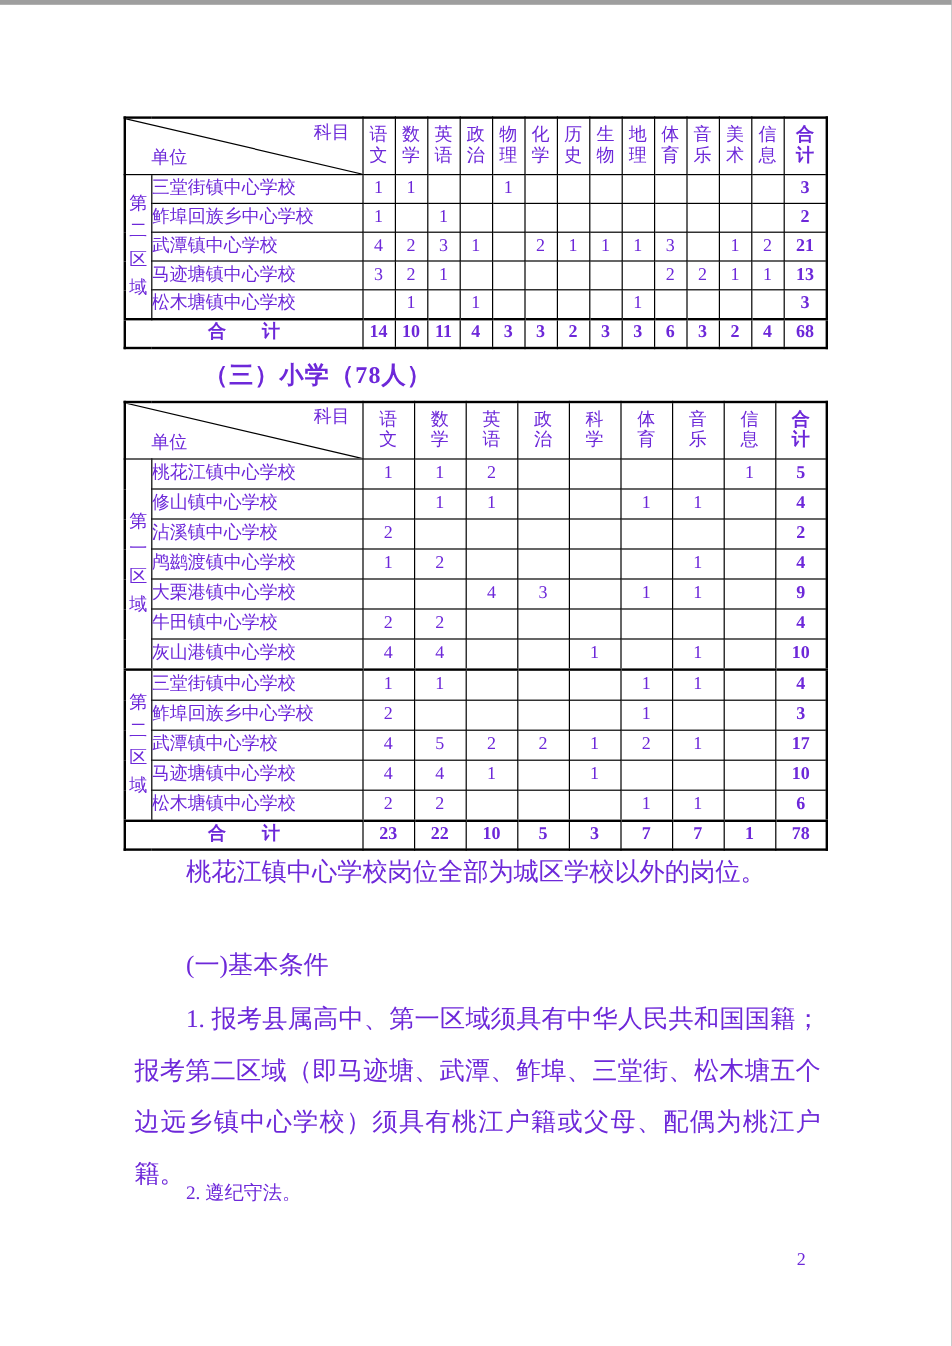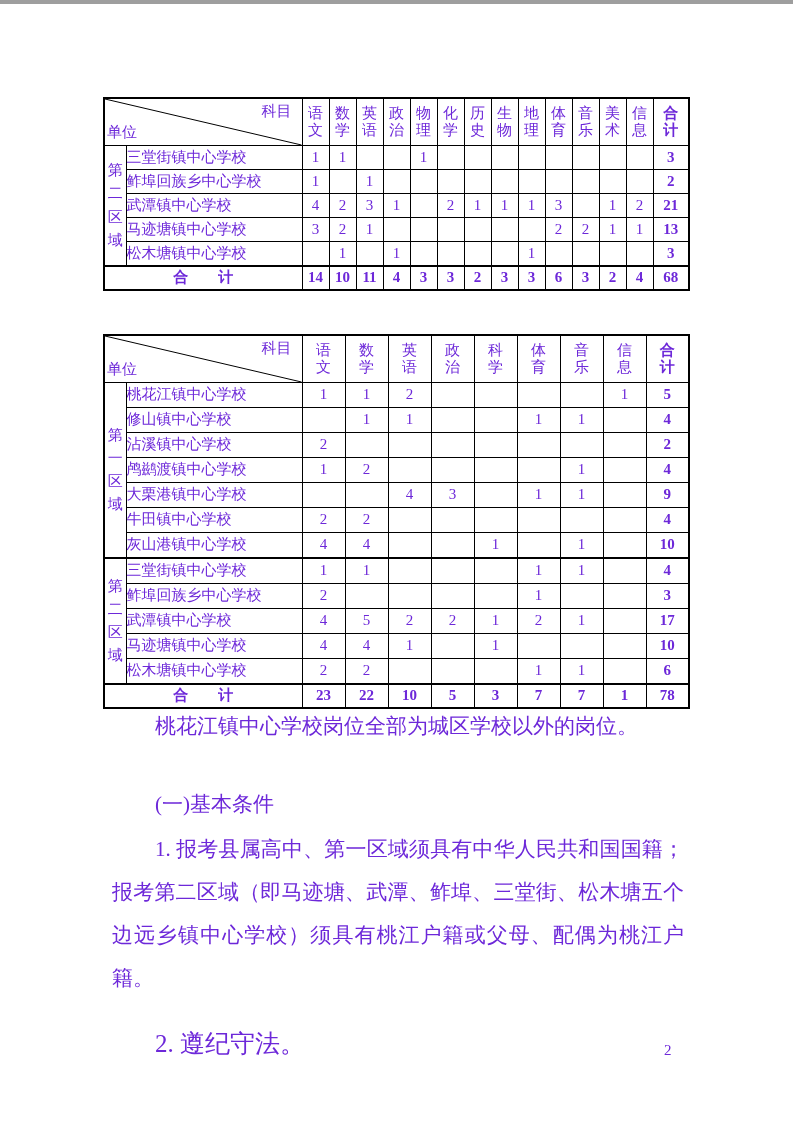--- a/index.html
+++ b/index.html
@@ -17,36 +17,36 @@
   .grid th,.grid td{
     border:1px solid #000;padding:0;margin:0;text-align:center;vertical-align:middle;
     font-size:15px;font-weight:normal;overflow:hidden;line-height:1.15;
   }
   .grid thead th{height:46px;}
   .t1 tbody td{height:23px;}
   .t2 tbody td{height:24px;}
   .corner{position:relative;}
   .corner svg{position:absolute;left:0;top:0;width:100%;height:100%;display:block;}
   .corner .tr{position:absolute;top:4px;right:10px;font-size:15px;}
-  .corner .bl{position:absolute;bottom:4px;left:2px;font-size:15px;}
+  .corner .bl{position:absolute;bottom:4px;left:21px;font-size:15px;}
   .subject{white-space:pre-line;line-height:1.45;}
   th.sum-col{font-weight:bold;}
   td.region{white-space:pre-line;line-height:1.55;}
   td.school{text-align:left;}
   td.rowtotal{font-weight:bold;}
   tr.group-start td{border-top:2px solid #000;}
   tr.total-row td{font-weight:bold;border-top:2px solid #000;height:22px;}
   
   .sec-heading{position:absolute;left:170px;top:295px;font-size:20px;font-weight:bold;letter-spacing:1px;}
   .note{position:absolute;left:155px;top:708px;font-size:21px;}
   .h2{position:absolute;left:155px;top:747px;font-size:21px;font-weight:bold;letter-spacing:1px;}
   .h3{position:absolute;left:155px;top:786px;font-size:21px;}
   .p1{position:absolute;left:112px;top:824px;width:572px;font-size:21px;line-height:43px;
       text-indent:43px;text-align:justify;}
-  .p2{position:absolute;left:112px;top:1023px;font-size:25px;text-indent:43px;}
+  .p2{position:absolute;left:112px;top:980px;font-size:16px;text-indent:43px;}
   .pagenum{position:absolute;left:664px;top:1038px;font-size:15px;}
 </style>
 </head>
 <body>
 
 <div class="page">
 
   <div id="mount-junior">
       <table class="grid t1">
         <colgroup>
@@ -210,20 +210,21 @@
             <td>6</td>
             <td>3</td>
             <td>2</td>
             <td>4</td>
             <td>68</td>
           </tr>
         </tbody>
       </table>
     </div>
 
+  <div class="sec-heading">（三）小学（78人）</div>
 
   <div id="mount-primary">
       <table class="grid t2">
         <colgroup>
           <col style="width: 22px;">
           <col style="width: 176px;">
           <col style="width: 43px;">
           <col style="width: 43px;">
           <col style="width: 43px;">
           <col style="width: 43px;">

